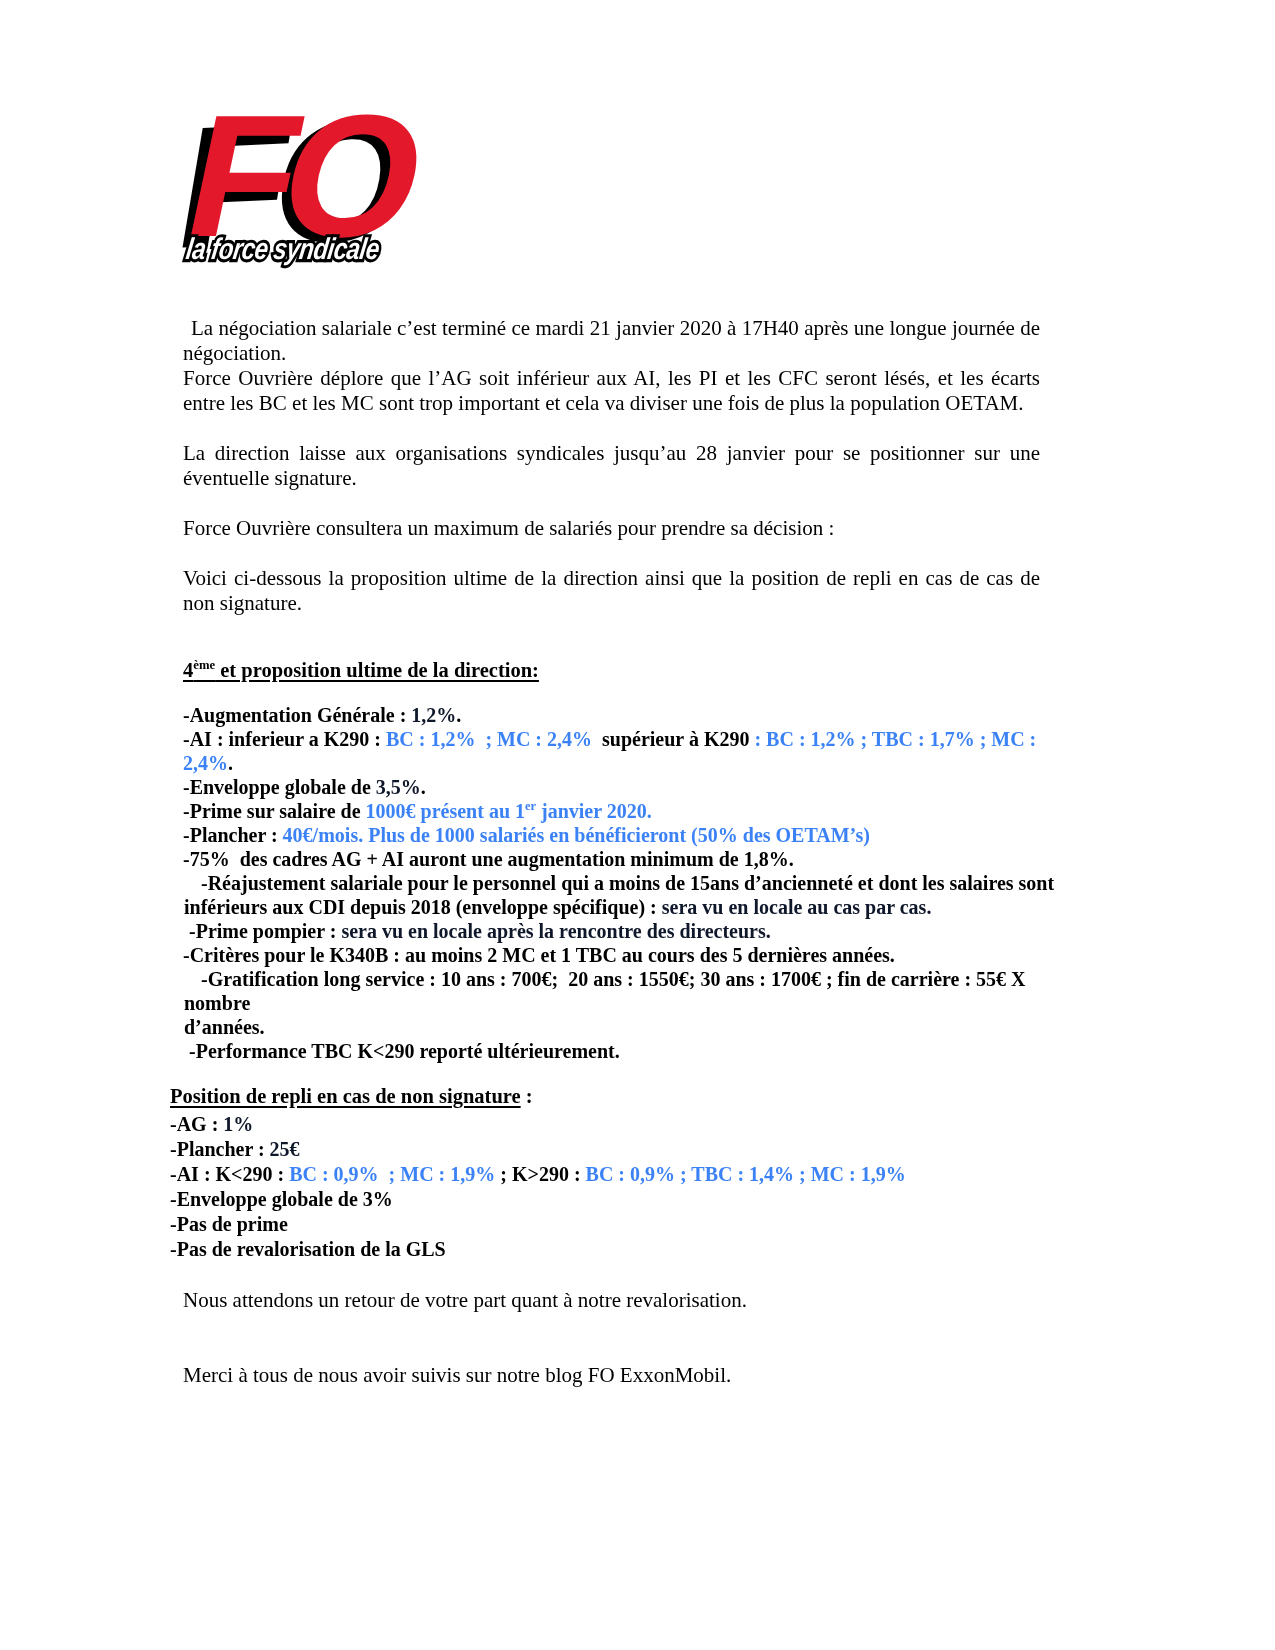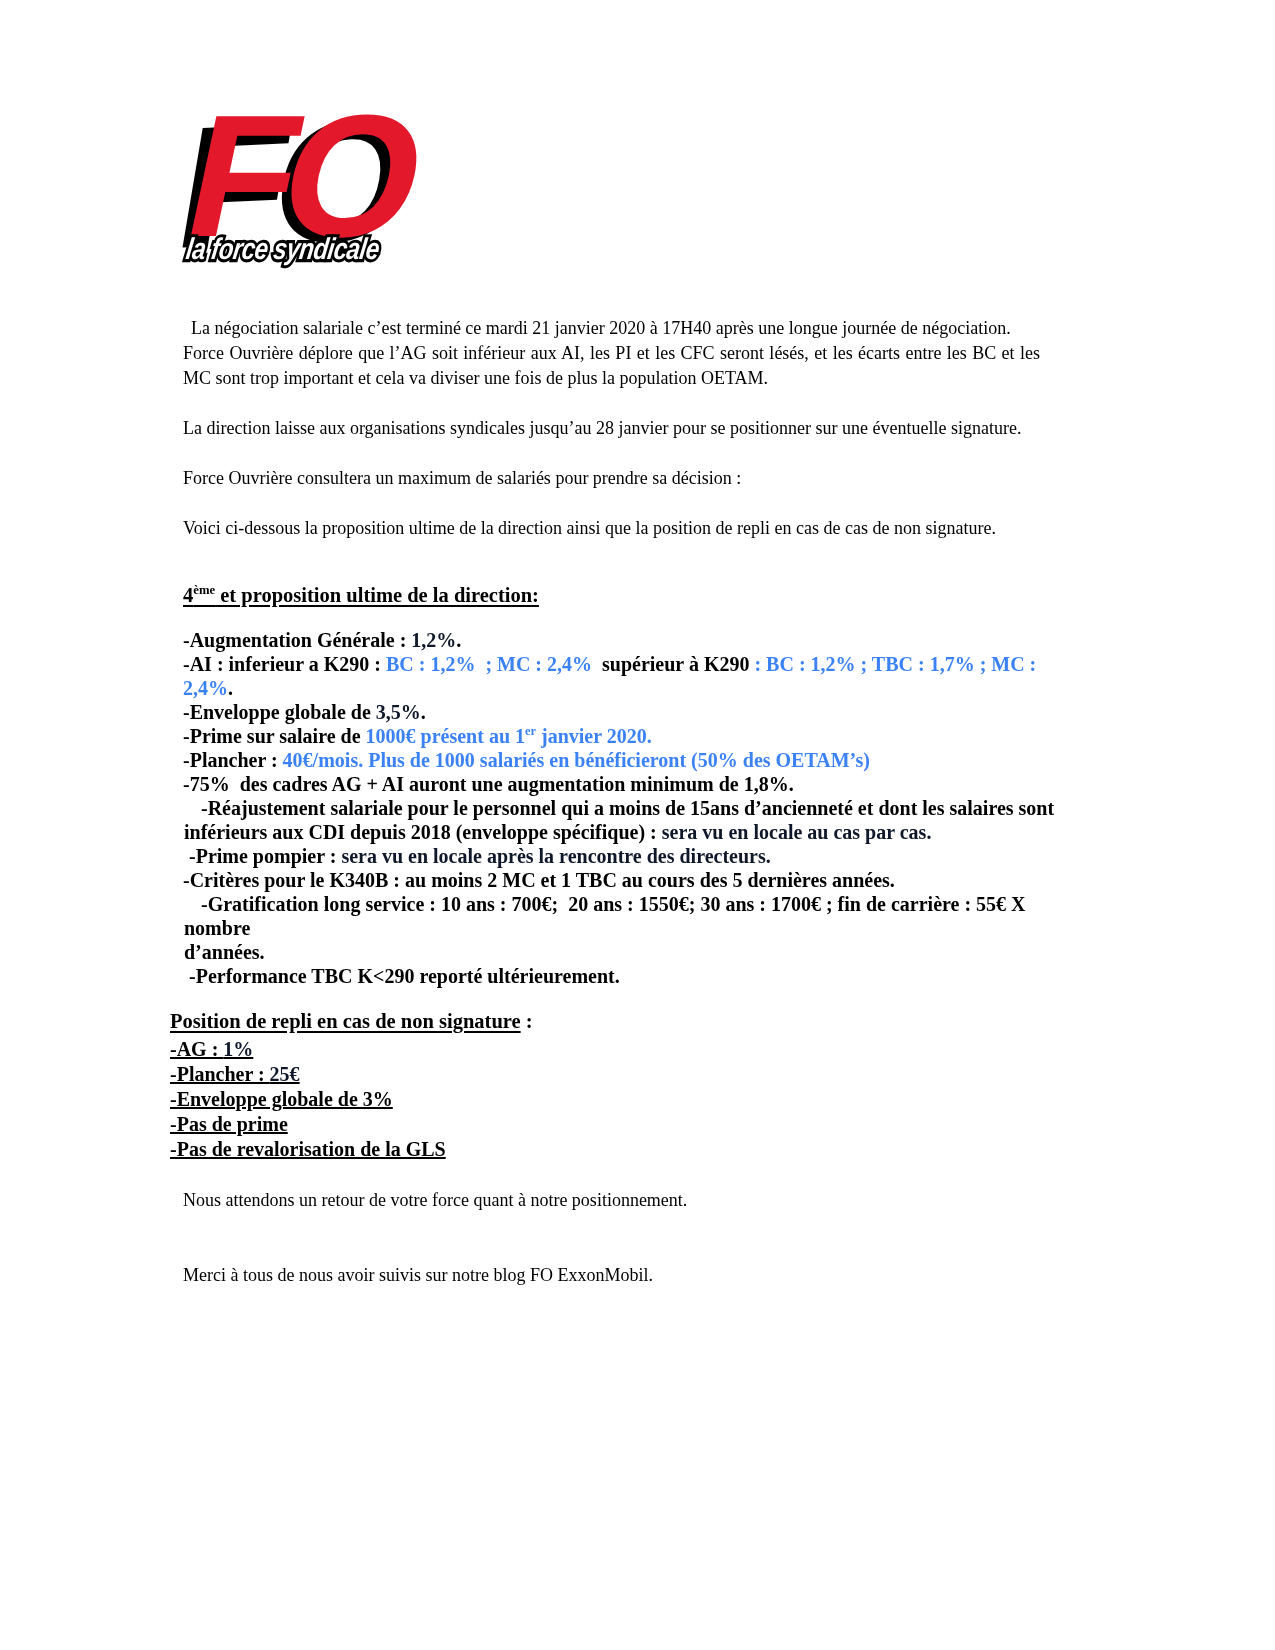--- a/index.html
+++ b/index.html
@@ -41,21 +41,21 @@
     paint-order:stroke fill;
     transform:skewX(-8deg) scaleY(1.25);
     transform-origin:left bottom;
     white-space:nowrap;
     width:230px;
   }
   
   .content{padding:0 205px 0 170px;}
   .para{
     margin:0 30px 0 13px;
-    font-size:18px;
+    font-size:21px;
     line-height:25px;
     text-align:justify;
   }
   .para.first-indent{text-indent:8px;}
   .para.gap{margin-top:25px;}
   #intro{margin-top:50px;}
   .heading{
     font-size:20.5px;
     line-height:25px;
     font-weight:bold;
@@ -67,21 +67,21 @@
   .list{margin:0;}
   #s1-items{margin-top:20px;}
   #s2-items{margin-top:3px;}
   .item{
     margin:0 0 0 13px;
     font-size:20px;
     line-height:24px;
     font-weight:bold;
     white-space:pre-wrap;
   }
-  #s2-items .item{margin-left:0;line-height:25px;text-decoration:underline;}
+  #s2-items .item{margin-left:0;line-height:25px;}
   .item.hang{margin-left:14px;text-indent:17px;}
   .item.sp{text-indent:6px;}
   .run{white-space:pre-wrap;}
   .run.blue{color:#3b82f6;margin-top:20px;}
   .run.blue_light{color:#0f172a;}
   sup{font-size:0.62em;line-height:0;vertical-align:super;}
   #closing .para.c1{margin-top:26px;}
   #closing .para.c2{margin-top:50px;}
 </style>
 </head>
@@ -120,24 +120,25 @@
         <div class="item"><span class="run">-Critères pour le K340B : au moins 2 MC et 1 TBC au cours des 5 dernières années.</span></div>
         <div class="item hang"><span class="run">-Gratification long service : 10 ans : 700€;  20 ans : 1550€; 30 ans : 1700€ ; fin de carrière : 55€ X nombre
 d’années.</span></div>
         <div class="item sp"><span class="run">-Performance TBC K&lt;290 reporté ultérieurement.</span></div>
       </div>
 
     <h2 id="s2-heading" class="heading"><span class="u">Position de repli en cas de non signature</span><span> :</span></h2>
     <div id="s2-items" class="list">
         <div class="item"><span class="run">-AG : </span><span class="run blue_light">1%</span></div>
         <div class="item"><span class="run">-Plancher : </span><span class="run blue_light">25€</span></div>
+        <div class="item"><span class="run">-AI : K&lt;290 : </span><span class="run blue">BC : 0,9%  ; MC : 1,9%</span><span class="run"> ; K&gt;290 : </span><span class="run blue">BC : 0,9% ; TBC : 1,4% ; MC : 1,9%</span></div>
         <div class="item"><span class="run">-Enveloppe globale de 3%</span></div>
         <div class="item"><span class="run">-Pas de prime</span></div>
         <div class="item"><span class="run">-Pas de revalorisation de la GLS</span></div>
       </div>
 
     <div id="closing">
-        <p class="para c1">Nous attendons un retour de votre force quant à notre positionnement.</p>
+        <p class="para c1">Nous attendons un retour de votre part quant à notre revalorisation.</p>
         <p class="para c2">Merci à tous de nous avoir suivis sur notre blog FO ExxonMobil.</p>
       </div>
   </div>
 
 </div>
 
 </body></html>

